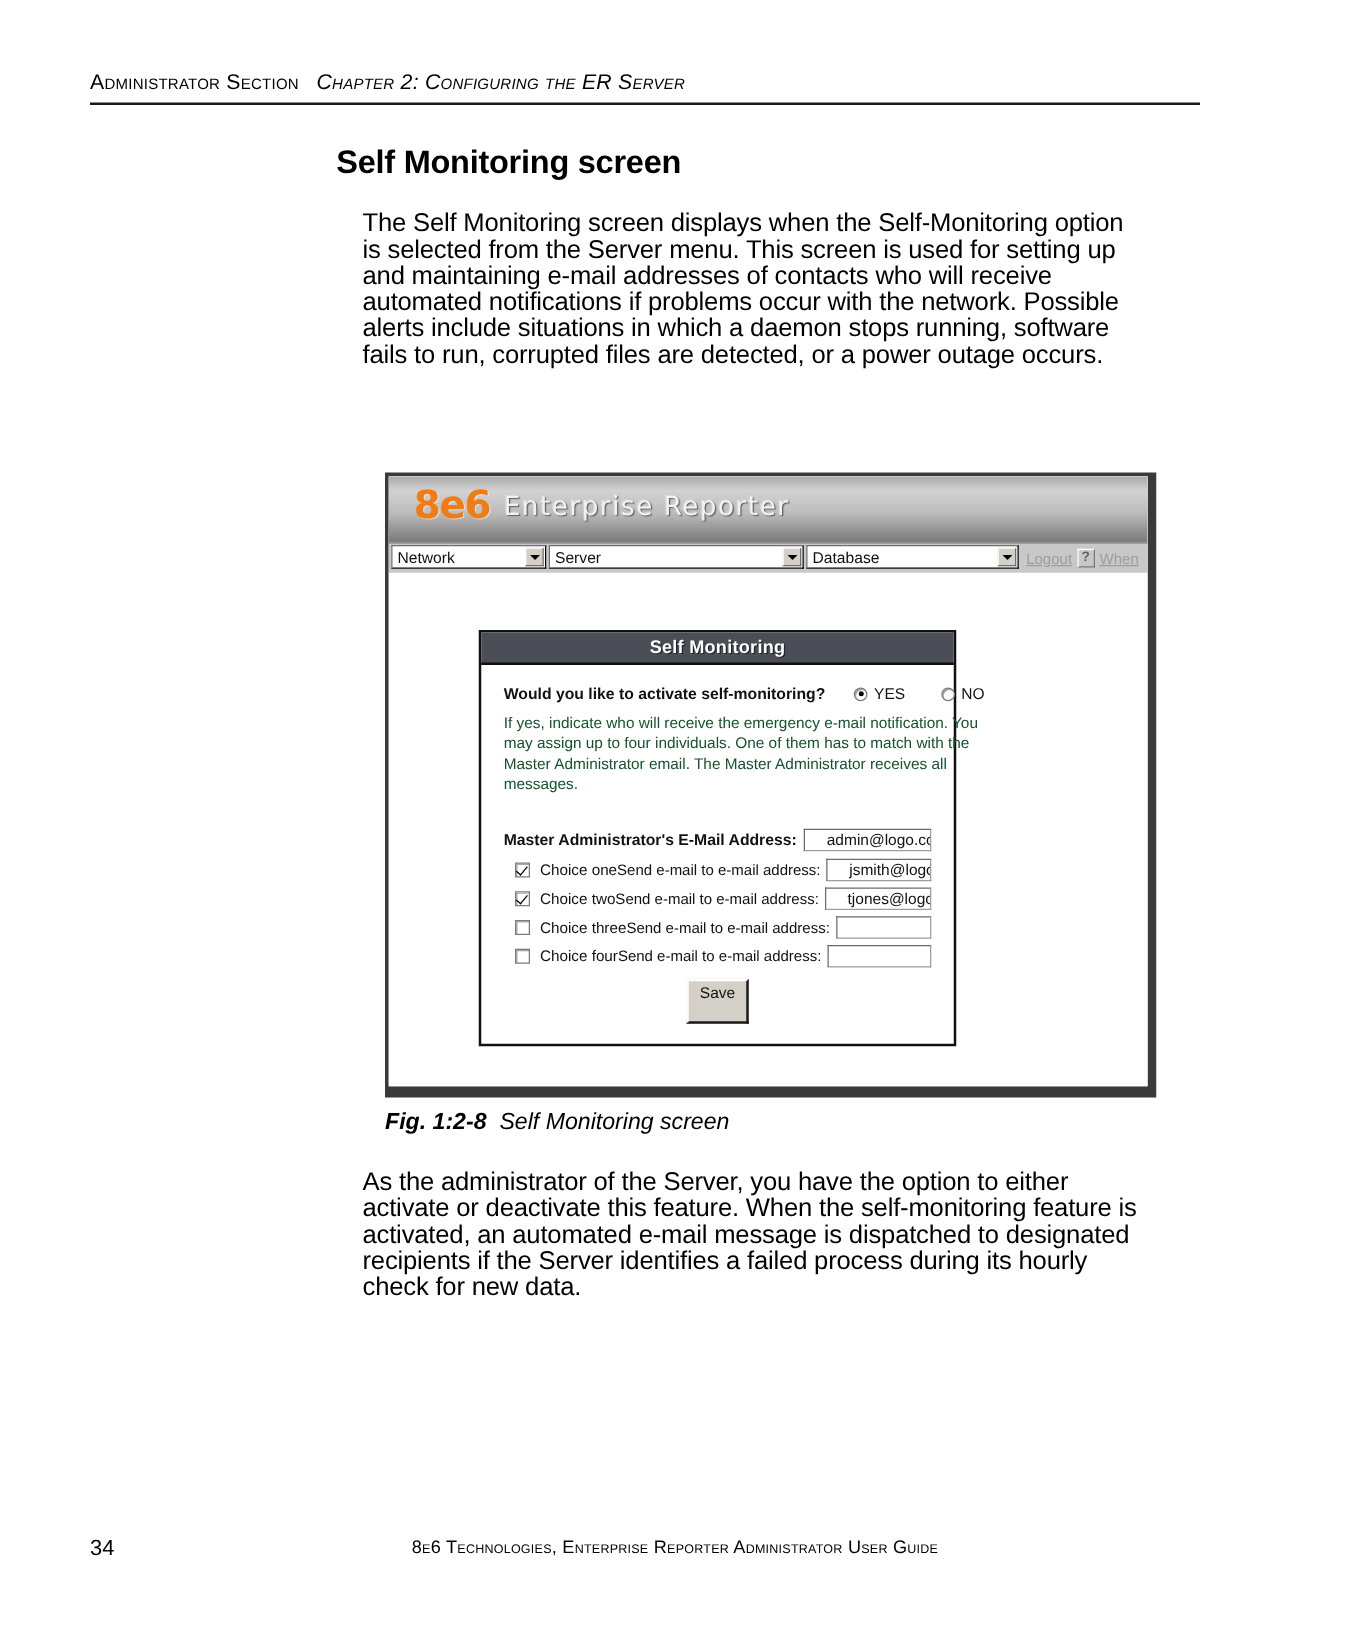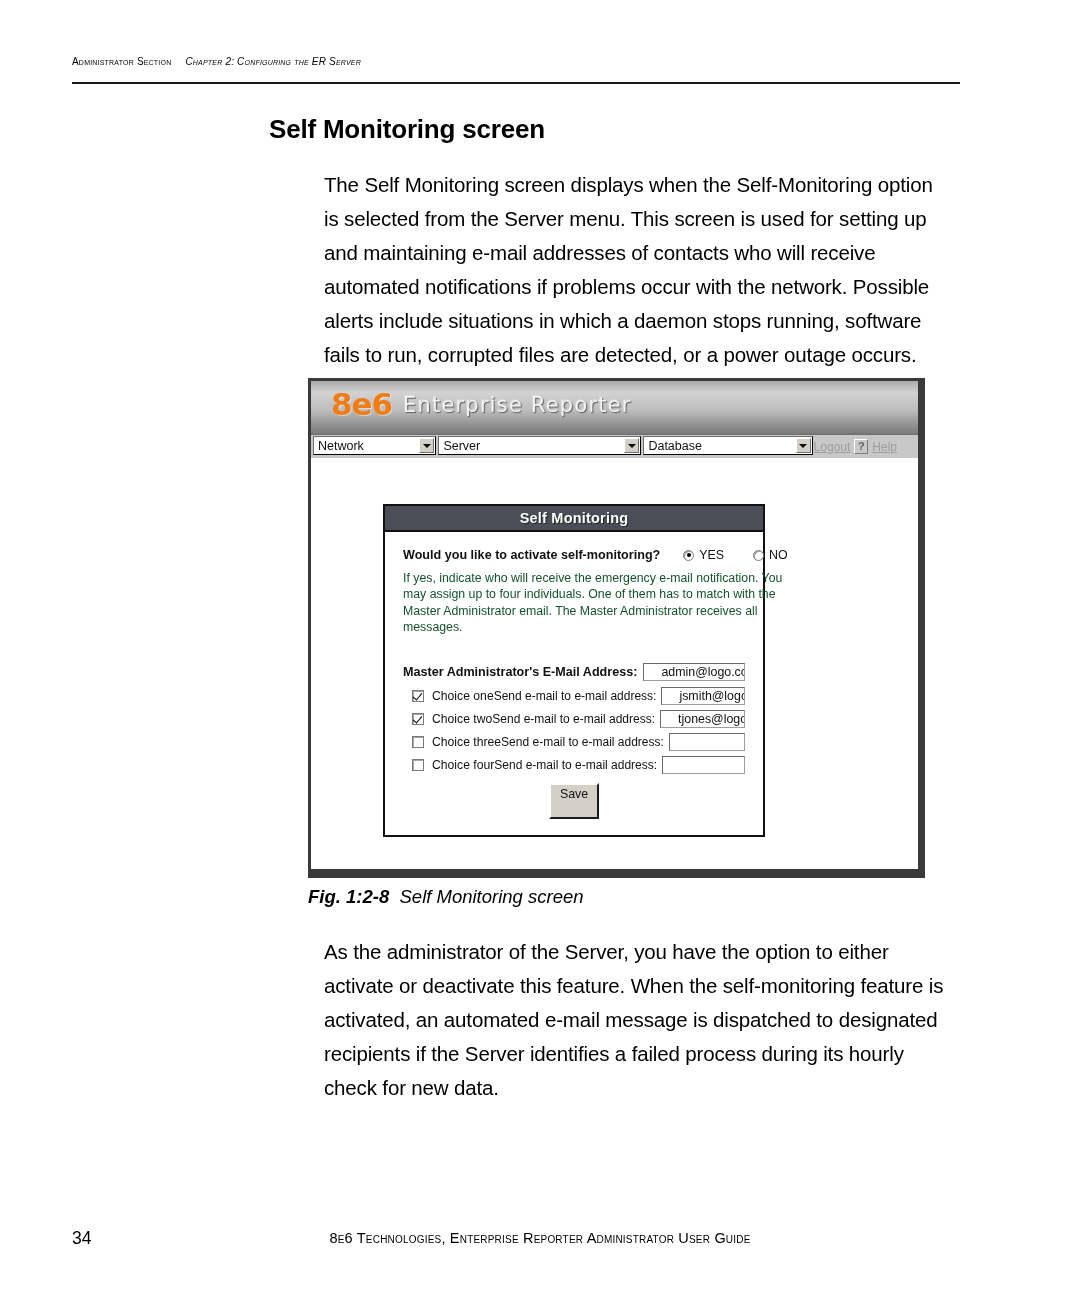--- a/index.html
+++ b/index.html
@@ -17,21 +17,21 @@
   }
 
   
   .page-header {
     position: absolute;
     left: 72px;
     top: 56px;
     width: 888px;
   }
   .header-line-text {
-    font-size: 10px;
+    font-size: 17px;
     letter-spacing: 0.2px;
     white-space: nowrap;
     color: #000;
   }
   .sc {
     font-variant: small-caps;
   }
   .header-sec {
     font-weight: normal;
   }
@@ -55,24 +55,24 @@
     top: 114px;
     font-size: 26px;
     font-weight: bold;
     letter-spacing: -0.2px;
     color: #000;
   }
 
   
   .body-para {
     position: absolute;
-    left: 324px;
+    left: 290px;
     width: 625px;
     font-size: 20.5px;
-    line-height: 34px;
+    line-height: 21px;
     color: #000;
     text-align: left;
     letter-spacing: -0.15px;
   }
   #para-intro { top: 168px; }
   #para-after { top: 935px; }
 
   
   .figure-wrap {
     position: absolute;
@@ -178,21 +178,21 @@
   }
   #combo-network { width: 124px; margin-left: 2px; }
   #combo-server  { width: 204px; }
   #combo-database{ width: 170px; }
 
   .menu-right {
     flex: 1;
     display: flex;
     align-items: center;
     justify-content: flex-end;
-    padding-right: 21px;
+    padding-right: 7px;
     gap: 4px;
   }
   .menu-link {
     font-size: 12px;
     color: #9d9d9d;
     text-decoration: underline;
     white-space: nowrap;
   }
   .help-icon-btn {
     width: 14px;
@@ -466,21 +466,21 @@
         <div class="combo" id="combo-database">
           <span class="combo-label">Database</span>
           <span class="combo-arrow">
               <i></i>
             </span>
         </div>
 
         <div class="menu-right">
           <span class="menu-link">Logout</span>
           <span class="help-icon-btn">?</span>
-          <span class="menu-link">Help</span>
+          <span class="menu-link">When</span>
         </div>
       </div>
 
       <div class="app-body">
         <div class="panel">
           <div class="panel-title">Self Monitoring</div>
           <div class="panel-body">
 
             <div class="q-row">
               <span class="q-label">Would you like to activate self-monitoring?</span>

